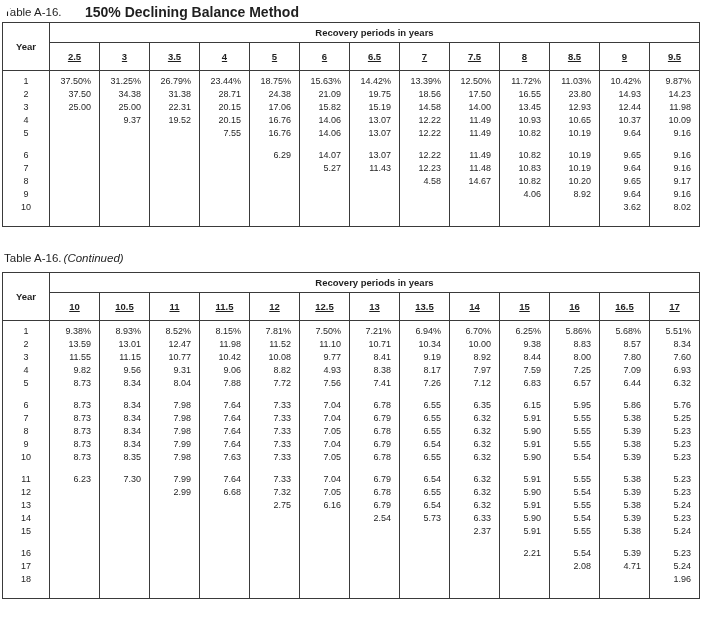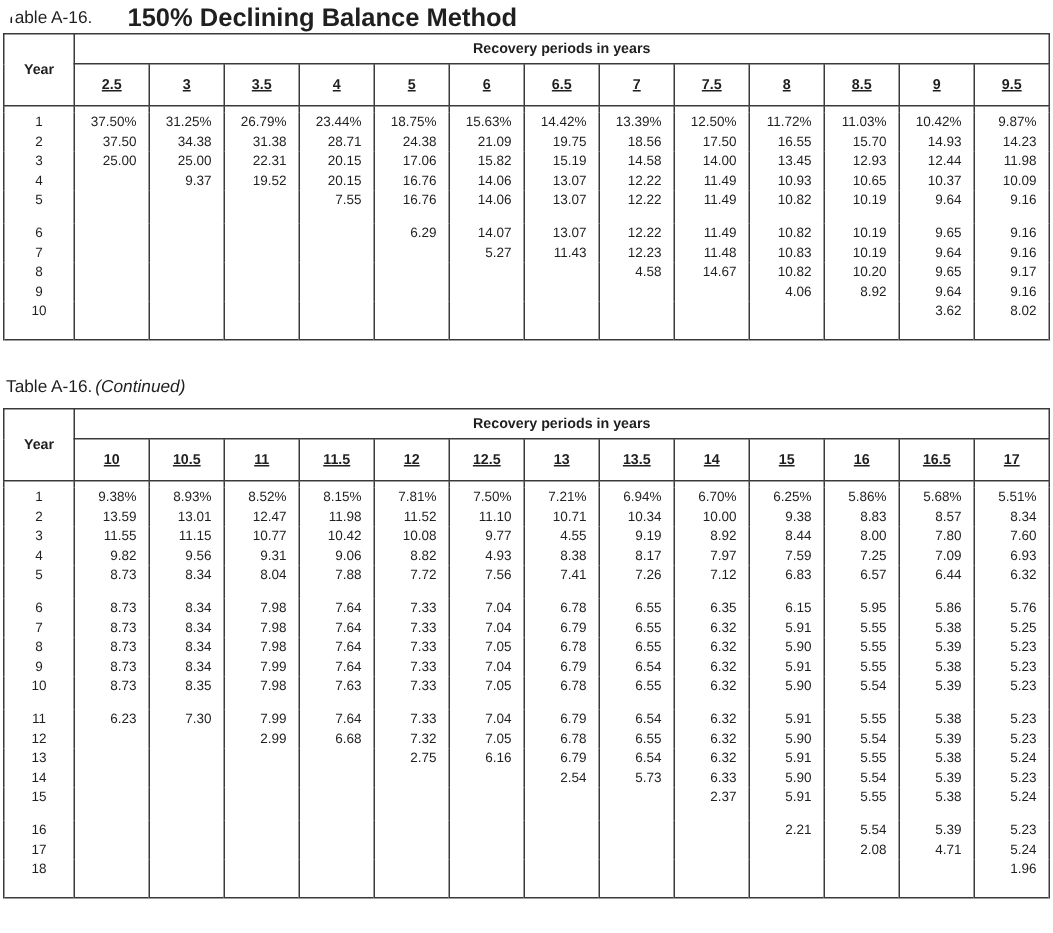--- a/index.html
+++ b/index.html
@@ -8,21 +8,21 @@
     background:#ffffff;
     font-family:"Liberation Sans",sans-serif;
     color:#1f1f1f;
     -webkit-font-smoothing:antialiased;
   }
   .page{width:702px;height:622px;overflow:hidden;position:relative;border-radius:32px;}
 
   
   .title-block{display:flex;align-items:flex-start;padding:5px 0 0 4px;}
   .title-prefix{font-size:11.5px;line-height:14px;width:81px;flex:0 0 81px;}
-  .title-lines{font-size:17px;line-height:14px;font-weight:bold;}
+  .title-lines{font-size:14px;line-height:14px;font-weight:bold;}
   .title-inline{padding:0 0 4px 4px;font-size:11.5px;line-height:14px;}
   .continued{font-style:italic;margin-left:2px;}
   .gap-between{height:24px;}
 
   
   table.dep{
     border-collapse:collapse;
     table-layout:fixed;
     width:698px;
     margin-left:2px;
@@ -131,21 +131,21 @@
           <td>37.50</td>
           <td>34.38</td>
           <td>31.38</td>
           <td>28.71</td>
           <td>24.38</td>
           <td>21.09</td>
           <td>19.75</td>
           <td>18.56</td>
           <td>17.50</td>
           <td>16.55</td>
-          <td>15.70</td>
+          <td>23.80</td>
           <td>14.93</td>
           <td>14.23</td>
         </tr>
         <tr>
           <td class="year">3</td>
           <td>25.00</td>
           <td>25.00</td>
           <td>22.31</td>
           <td>20.15</td>
           <td>17.06</td>
@@ -383,21 +383,21 @@
           <td>8.34</td>
         </tr>
         <tr>
           <td class="year">3</td>
           <td>11.55</td>
           <td>11.15</td>
           <td>10.77</td>
           <td>10.42</td>
           <td>10.08</td>
           <td>9.77</td>
-          <td>4.55</td>
+          <td>8.41</td>
           <td>9.19</td>
           <td>8.92</td>
           <td>8.44</td>
           <td>8.00</td>
           <td>7.80</td>
           <td>7.60</td>
         </tr>
         <tr>
           <td class="year">4</td>
           <td>9.82</td>

